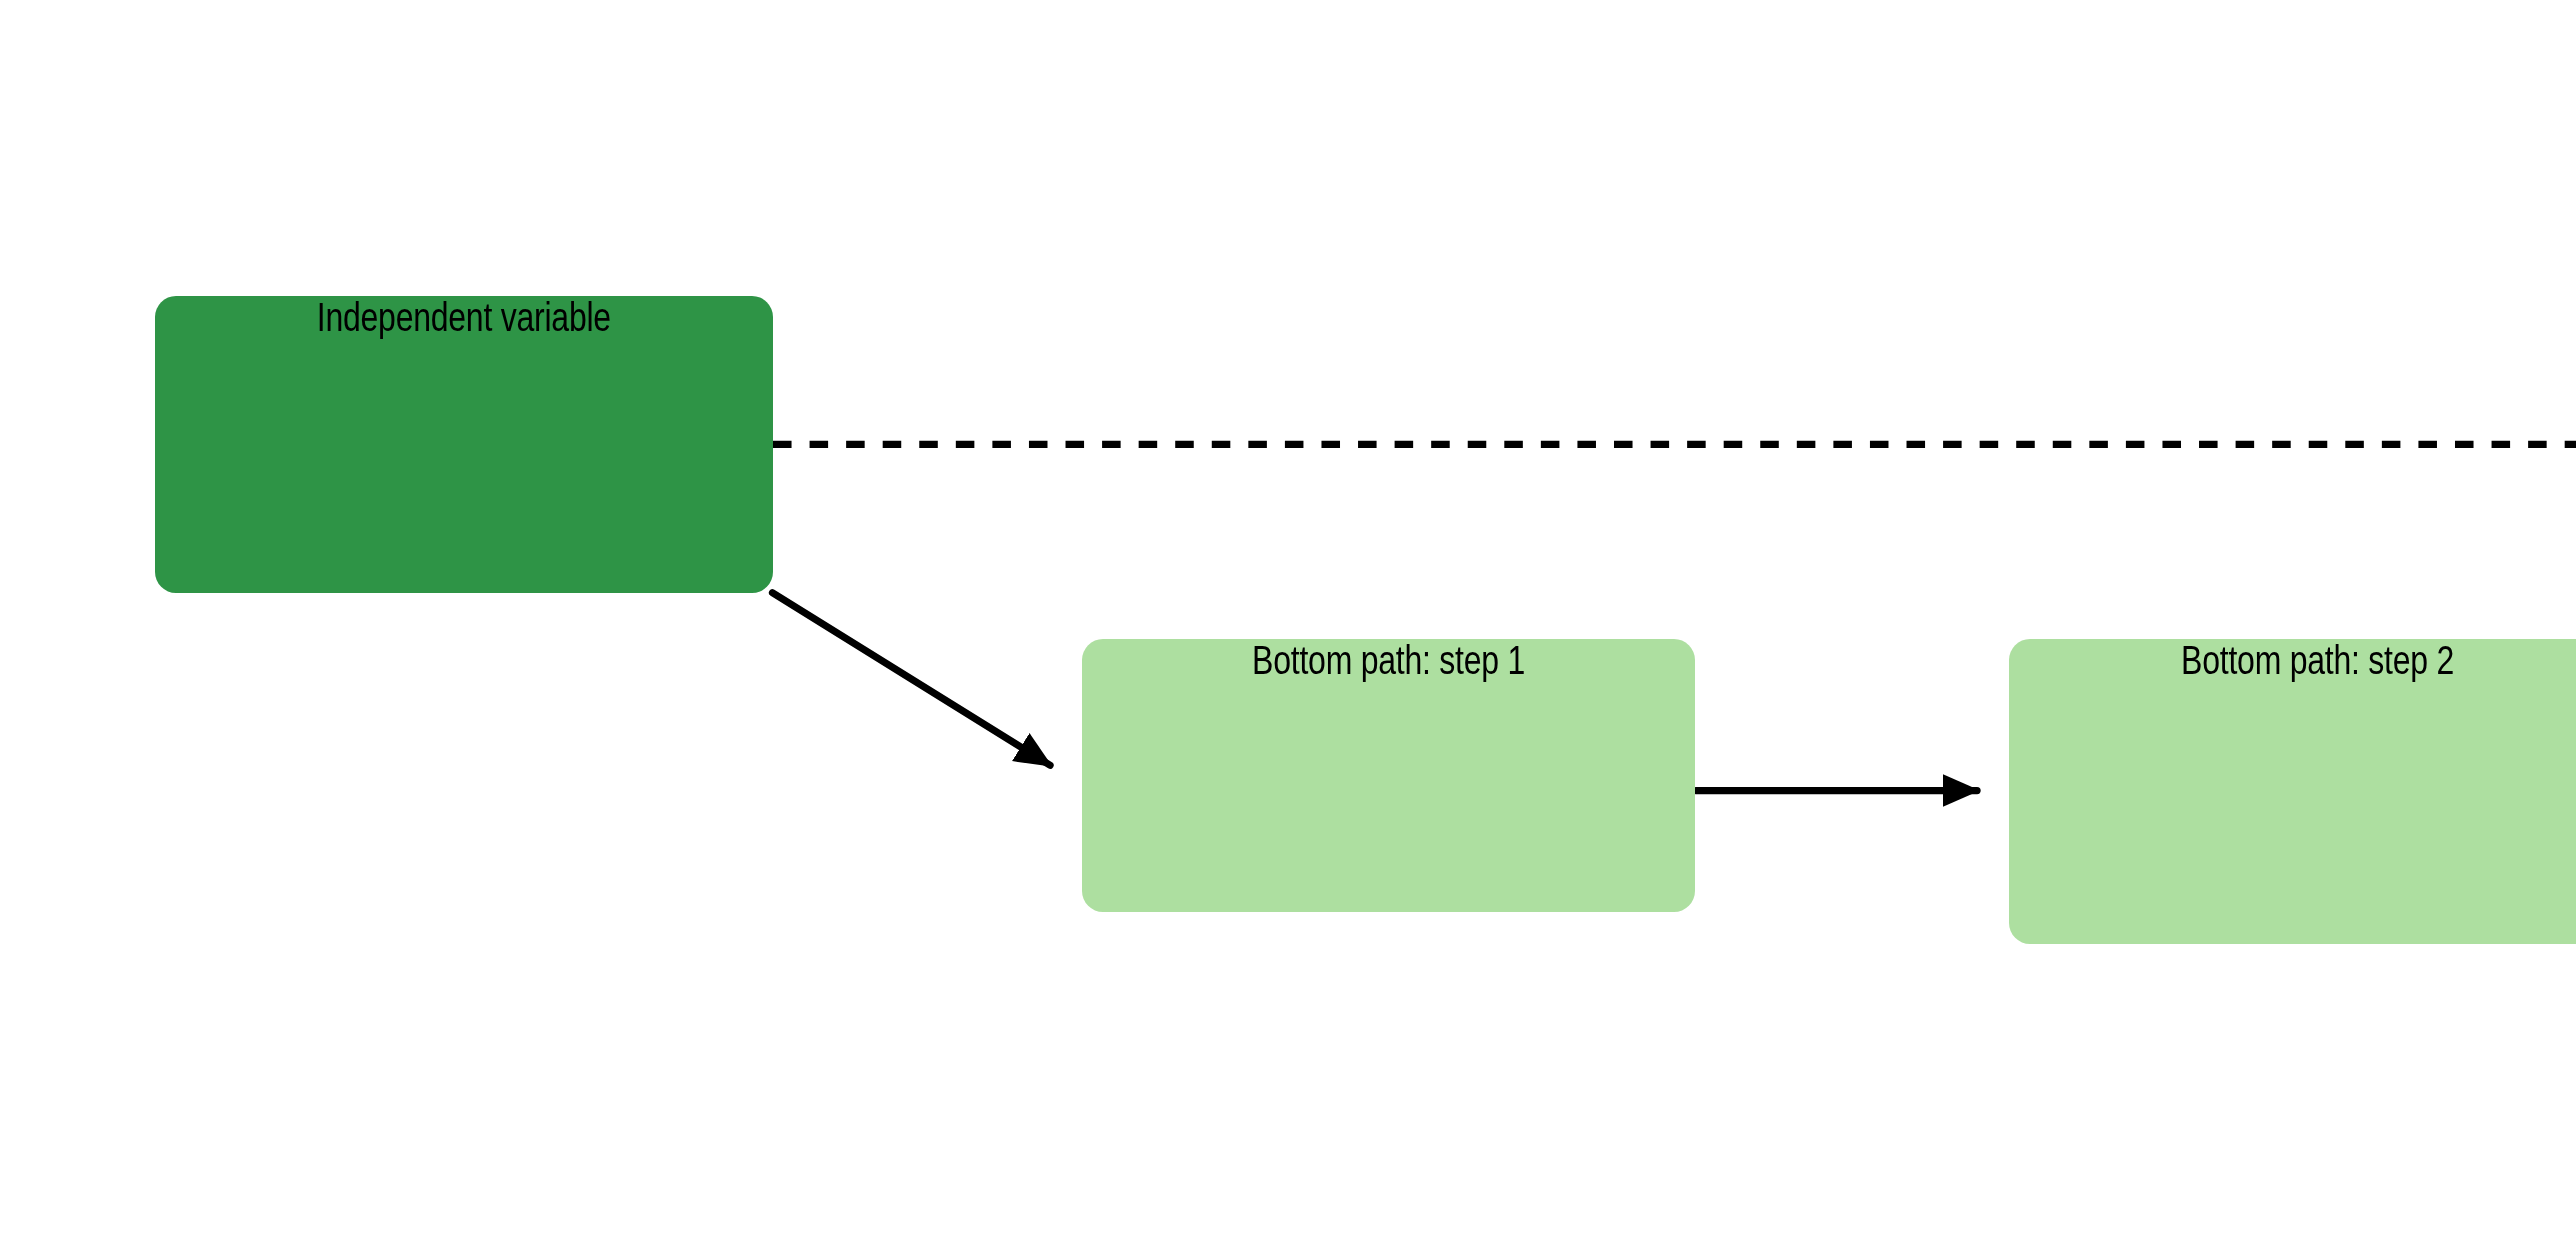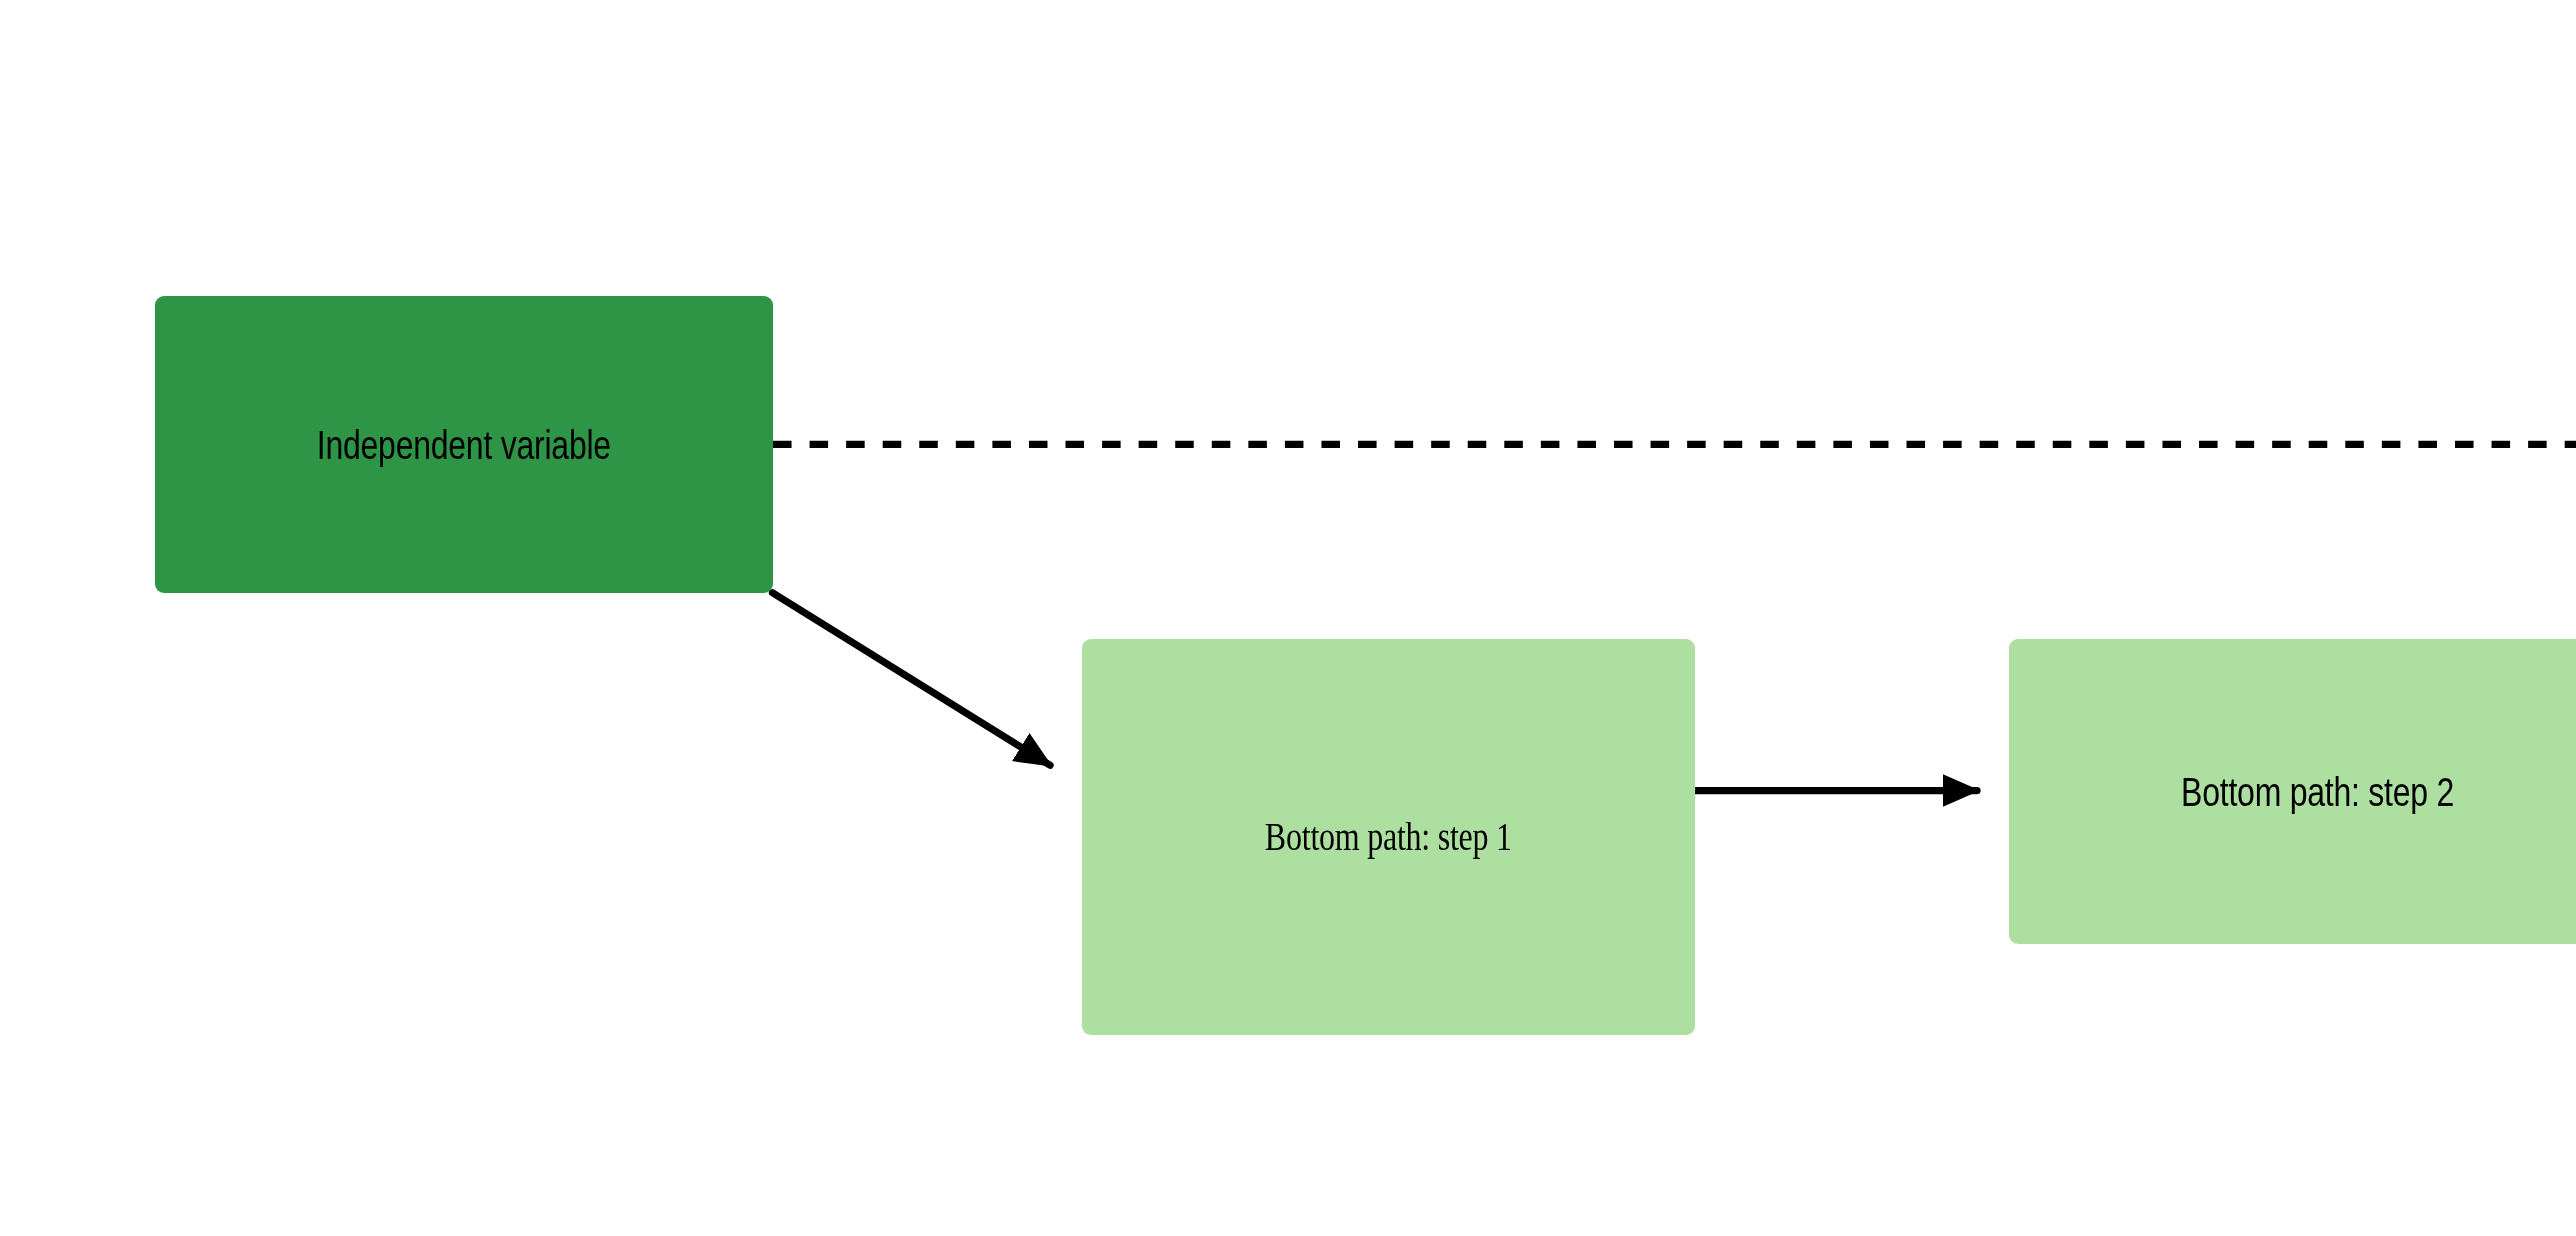--- a/index.html
+++ b/index.html
@@ -24,42 +24,41 @@
     position: absolute;
     left: 0;
     top: 0;
     width: 3709px;
     height: 1236px;
     pointer-events: none;
   }
   .node {
     position: absolute;
     display: flex;
-    align-items: center;
     justify-content: center;
     box-sizing: border-box;
-    border-radius: 9px;
+    border-radius: 21px;
     text-align: center;
   }
   .node-label {
     color: #000000;
     font-size: 40px;
     line-height: 1.05;
     letter-spacing: -0.3px;
     font-stretch: condensed;
     white-space: nowrap;
     transform: scaleX(0.80);
     transform-origin: center center;
   }
   
   #node-independent {
     left: 155px;  top: 296px;  width: 618px; height: 297px;
   }
   #node-step1 {
-    left: 1082px; top: 639px; width: 613px; height: 396px; font-family: Liberation Serif, serif;
+    left: 1082px; top: 639px; width: 613px; height: 273px;
   }
   #node-step2 {
     left: 2009px; top: 639px; width: 618px; height: 305px;
   }
 </style>
 </head>
 <body style="background: rgb(255, 255, 255);">
 
 <div id="canvas" style="background: rgb(255, 255, 255);">
 

